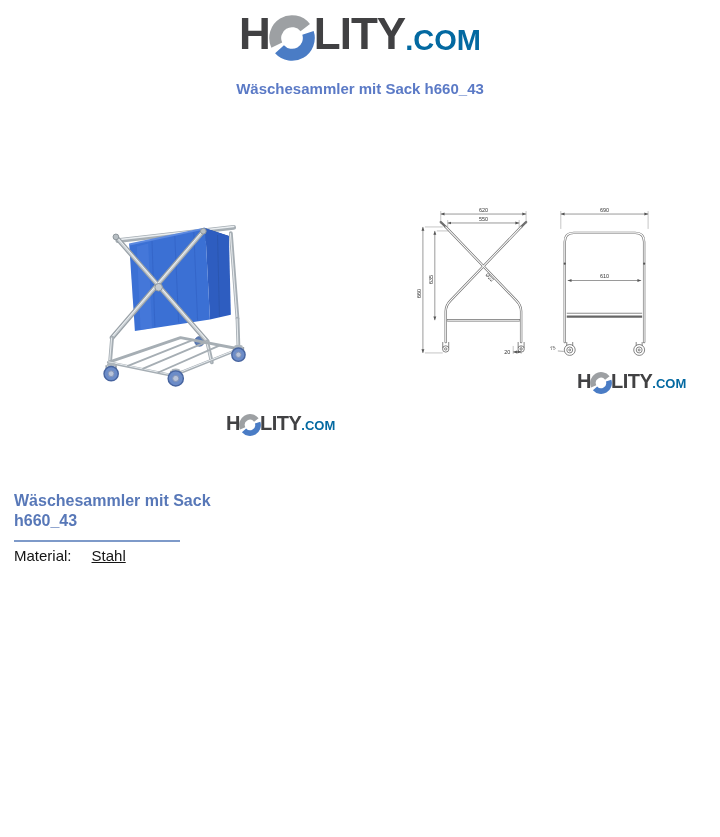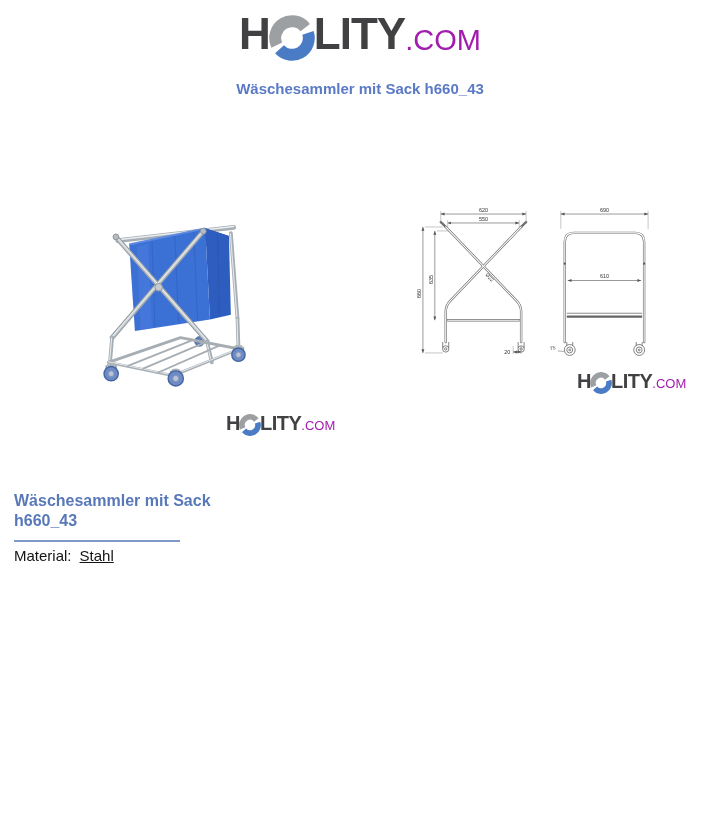--- a/index.html
+++ b/index.html
@@ -3,21 +3,21 @@
 <meta charset="utf-8">
 <style>
   html,body{margin:0;padding:0;background:#ffffff;}
   .page{
     position:relative;width:720px;height:837px;margin:0 auto;background:#ffffff;
     font-family:"Liberation Sans",sans-serif;overflow:hidden;
   }
   
   .logo{display:flex;align-items:flex-end;justify-content:center;}
   .logo .lg-h,.logo .lg-lity{font-weight:bold;color:#414143;line-height:1;letter-spacing:-1px;}
-  .logo .lg-com{font-weight:normal;color:#a21caf;line-height:1;letter-spacing:0;}
+  .logo .lg-com{font-weight:bold;color:#0369a1;line-height:1;letter-spacing:0;}
   .logo-lg .lg-h,.logo-lg .lg-lity{font-size:44px;}
   .logo-lg .lg-com{font-size:29px;margin-bottom:1px;}
   .logo-lg .o-glyph{width:46px;height:46px;margin:0 -1px -5px -1px;}
   .logo-sm .lg-h,.logo-sm .lg-lity{font-size:20px;letter-spacing:-0.5px;}
   .logo-sm .lg-com{font-size:13px;margin-bottom:1px;}
   .logo-sm .o-glyph{width:22px;height:22px;margin:0 -1px -2.5px -1px;}
   
   .header-logo{position:absolute;top:12px;left:0;width:100%;}
   .subtitle{
     position:absolute;top:80px;left:0;width:100%;text-align:center;
@@ -28,21 +28,21 @@
   .tech-drawing{position:absolute;left:413px;top:202px;width:248px;height:159px;}
   .wm-product{position:absolute;left:226px;top:413px;}
   .wm-drawing{position:absolute;left:577px;top:371px;}
   
   .detail-title{
     position:absolute;left:14px;top:491px;width:238px;
     font-size:16px;line-height:20px;font-weight:bold;color:#5878b8;
   }
   .divider{position:absolute;left:14px;top:540px;width:166px;height:2px;background:#7e9ac9;}
   .material{position:absolute;left:14px;top:547px;font-size:15px;color:#141414;}
-  .material .material-value{margin-left:8px;text-decoration:underline;}
+  .material .material-value{margin-left:20px;text-decoration:underline;}
   svg text{font-family:"Liberation Sans",sans-serif;}
 </style>
 </head>
 <body>
 
 <div class="page">
 
   <div class="header-logo">
     <div class="logo logo-lg">
       <span class="lg-h">H</span>

